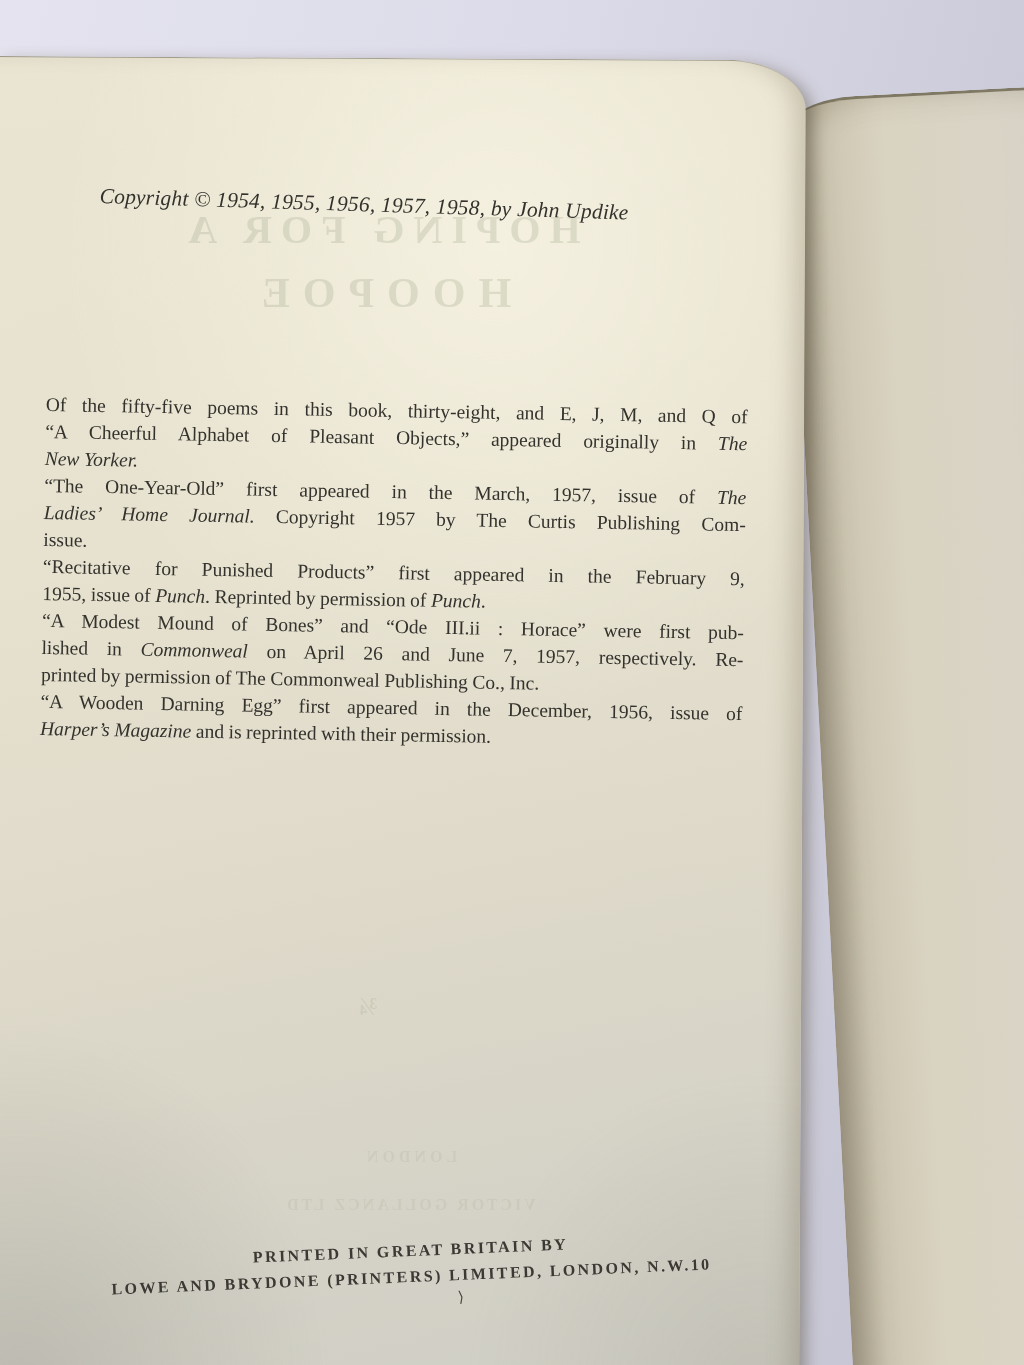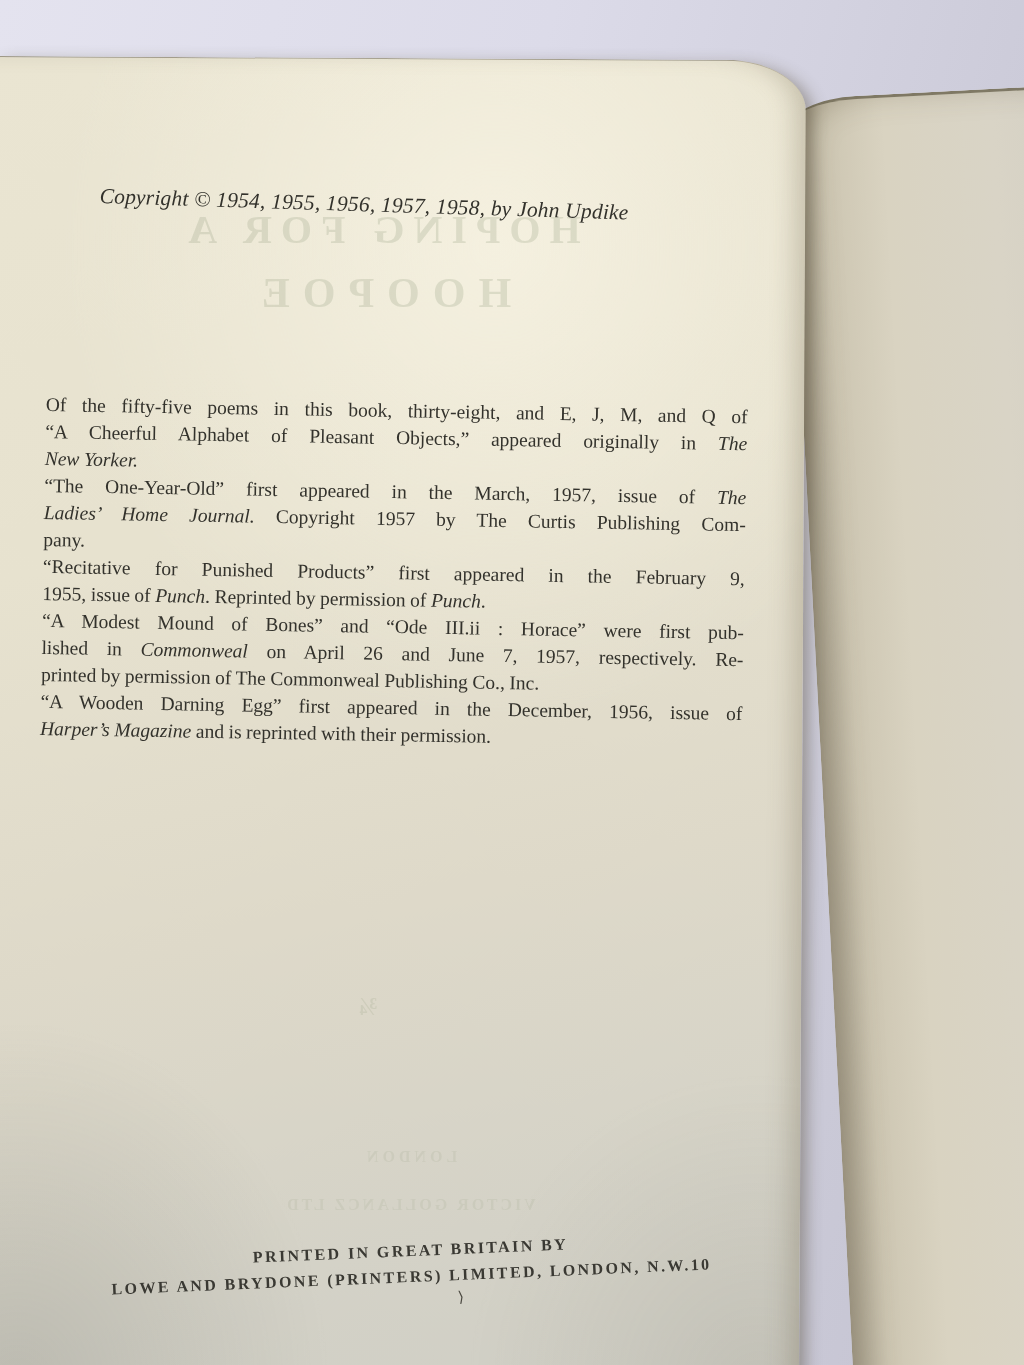--- a/index.html
+++ b/index.html
@@ -76,21 +76,21 @@
   </div>
 
   <div class="copyright-line">Copyright © 1954, 1955, 1956, 1957, 1958, by John Updike</div>
 
   <div class="ack">
       <div class="ack-line just"><span>Of the fifty-five poems in this book, thirty-eight, and E, J, M, and Q of</span></div>
       <div class="ack-line just"><span>“A Cheerful Alphabet of Pleasant Objects,” appeared originally in </span><i>The</i></div>
       <div class="ack-line"><i>New Yorker.</i></div>
       <div class="ack-line just"><span>“The One-Year-Old” first appeared in the March, 1957, issue of </span><i>The</i></div>
       <div class="ack-line just"><i>Ladies’ Home Journal.</i><span> Copyright 1957 by The Curtis Publishing Com-</span></div>
-      <div class="ack-line"><span>pany.</span></div>
+      <div class="ack-line"><span>issue.</span></div>
       <div class="ack-line just"><span>“Recitative for Punished Products” first appeared in the February 9,</span></div>
       <div class="ack-line"><span>1955, issue of </span><i>Punch</i><span>. Reprinted by permission of </span><i>Punch</i><span>.</span></div>
       <div class="ack-line just"><span>“A Modest Mound of Bones” and “Ode III.ii : Horace” were first pub-</span></div>
       <div class="ack-line just"><span>lished in </span><i>Commonweal</i><span> on April 26 and June 7, 1957, respectively. Re-</span></div>
       <div class="ack-line"><span>printed by permission of The Commonweal Publishing Co., Inc.</span></div>
       <div class="ack-line just"><span>“A Wooden Darning Egg” first appeared in the December, 1956, issue of</span></div>
       <div class="ack-line"><i>Harper’s Magazine</i><span> and is reprinted with their permission.</span></div>
     </div>
 
   <div class="imprint">

